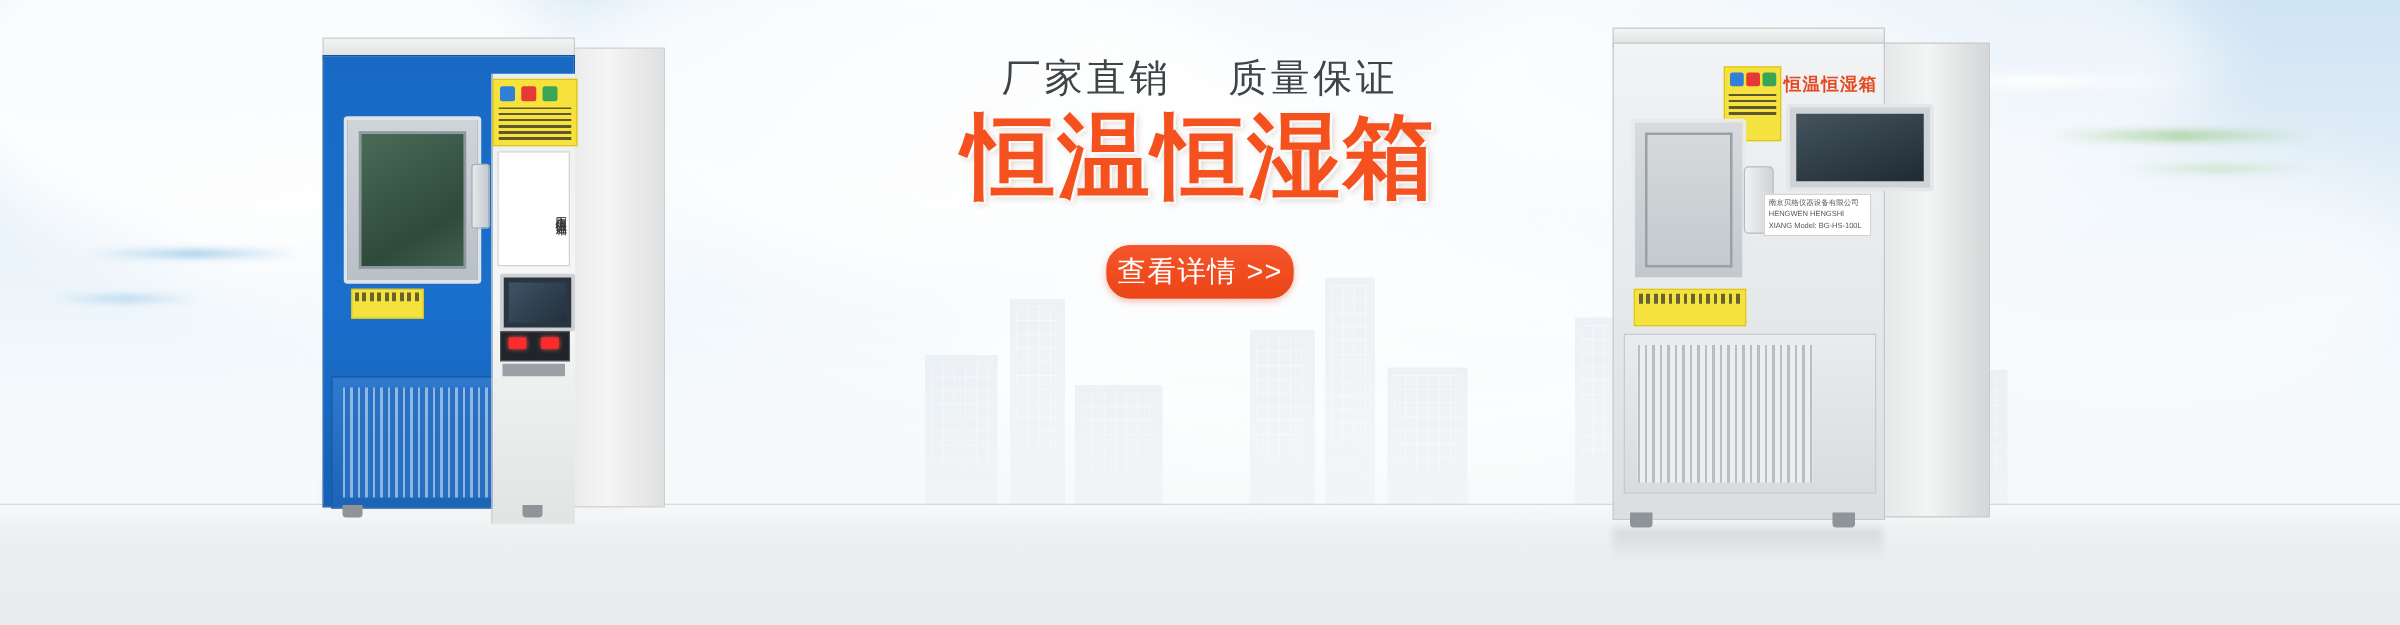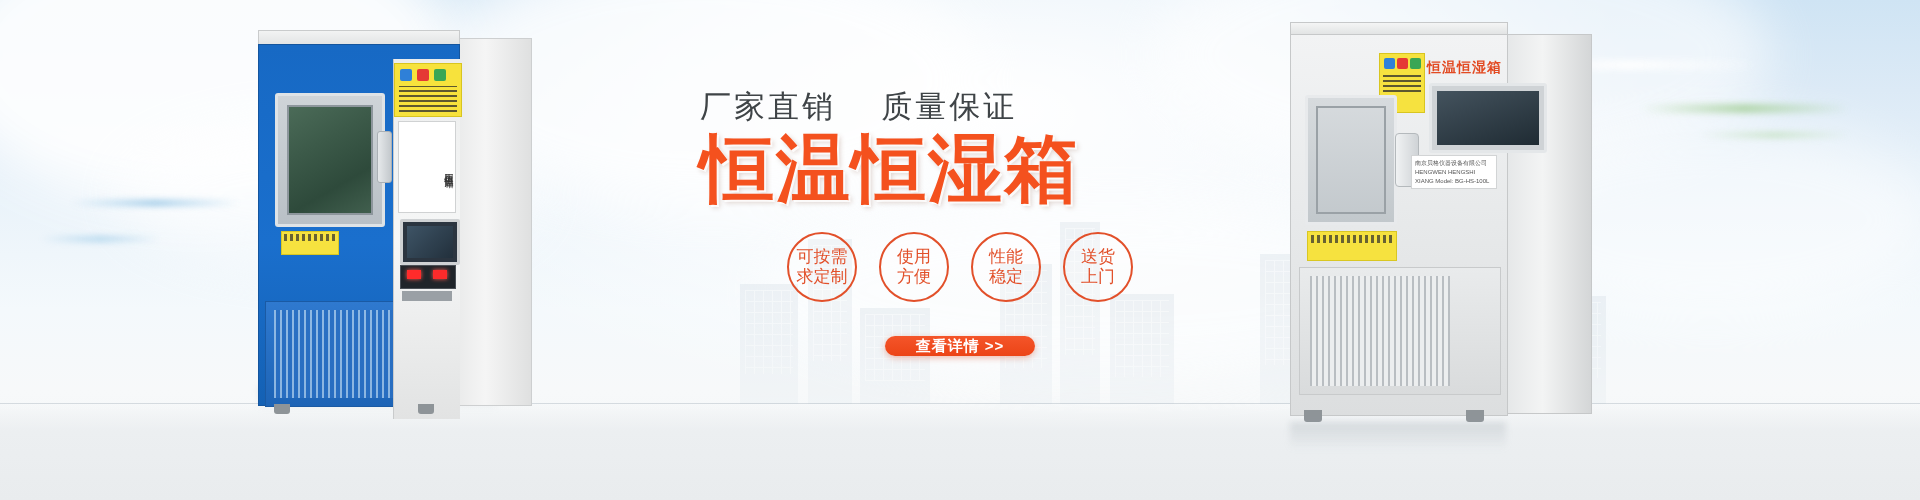--- a/index.html
+++ b/index.html
@@ -34,21 +34,21 @@
   .bld{position:absolute;bottom:0;background:linear-gradient(180deg,#cfd9e2 0%, #e6ecf1 100%);}
   .bld::after{content:"";position:absolute;inset:6px 5px auto 5px;height:70%;
     background-image:linear-gradient(#ffffff 1px,transparent 1px),linear-gradient(90deg,#ffffff 1px,transparent 1px);
     background-size:9px 11px;opacity:.55;}
 
   
   .ground{position:absolute;left:0;right:0;bottom:0;height:96px;background:linear-gradient(180deg,rgba(226,231,234,0) 0%, #eceff1 28%, #e9ecee 100%);}
   .groundline{position:absolute;left:0;right:0;bottom:96px;height:1px;background:rgba(170,182,190,.45);}
 
   
-  .copy{position:absolute;left:700px;top:46px;width:520px;text-align:left;margin-top:44px;}
+  .copy{position:absolute;left:700px;top:46px;width:520px;text-align:center;}
   .kicker{
     font-size:31px;letter-spacing:3px;color:#3f4447;font-weight:400;
     white-space:nowrap;line-height:1.1;
   }
   .kicker .gap{display:inline-block;width:22px;}
   .headline{
     margin-top:8px;font-size:74px;line-height:1;font-weight:bold;color:#f4511e;
     letter-spacing:2px;white-space:nowrap;
     text-shadow:2px 2px 0 rgba(255,255,255,.85), 3px 3px 5px rgba(120,60,30,.22);
   }
@@ -59,25 +59,25 @@
     box-shadow:0 1px 3px rgba(30,90,140,.25);
   }
   .badges{margin-top:26px;display:flex;justify-content:center;gap:22px;}
   .badge{
     width:66px;height:66px;border-radius:50%;border:2px solid #e2502a;
     display:flex;flex-direction:column;align-items:center;justify-content:center;
     color:#e2502a;font-size:17px;line-height:1.18;letter-spacing:0px;
     background:rgba(255,255,255,.25);
   }
   .cta{
-    margin:34px auto 0;width:150px;height:20px;border-radius:19px;
+    margin:34px auto 0;width:150px;height:43px;border-radius:19px;
     background:linear-gradient(180deg,#f4552a 0%, #ec4416 100%);
-    color:#ffffff;font-size:15px;letter-spacing:1px;
+    color:#ffffff;font-size:23px;letter-spacing:1px;
     display:flex;align-items:center;justify-content:center;
-    box-shadow:0 2px 6px rgba(220,70,25,.35);cursor:pointer;font-weight:bold;
+    box-shadow:0 2px 6px rgba(220,70,25,.35);cursor:pointer;
   }
 
   
   .machineL{position:absolute;left:258px;top:30px;width:272px;height:374px;}
   .mL-right{position:absolute;left:196px;top:8px;width:76px;height:366px;
     background:linear-gradient(90deg,#e9eaea 0%, #f5f5f5 40%, #dfe0e0 100%);border:1px solid #cdcfd0;}
   .mL-top{position:absolute;left:0;top:0;width:200px;height:16px;background:linear-gradient(180deg,#f2f3f3,#dfe1e2);border:1px solid #c9cbcc;}
   .mL-body{position:absolute;left:0;top:14px;width:200px;height:360px;background:linear-gradient(180deg,#1769c4 0%, #1a6fcd 55%, #1461b4 100%);border:1px solid #14559e;}
   .mL-panel{position:absolute;left:134px;top:14px;width:66px;height:360px;background:linear-gradient(180deg,#eceded 0%,#f6f7f7 50%,#e2e3e3 100%);border-left:1px solid #c9cbcc;}
   .mL-warn{position:absolute;left:0;top:4px;width:66px;height:52px;background:#f7e23c;border:1px solid #d8c520;}
@@ -241,35 +241,17 @@
   </div>
 
   <div class="copy">
     <div class="kicker">
       <span>厂家直销</span>
       <span class="gap"></span>
       <span>质量保证</span>
     </div>
     <div class="headline">恒温恒湿箱</div>
 
-    <div class="badges">
-      <div class="badge">
-        <span>可按需</span>
-        <span>求定制</span>
-      </div>
-      <div class="badge">
-        <span>使用</span>
-        <span>方便</span>
-      </div>
-      <div class="badge">
-        <span>性能</span>
-        <span>稳定</span>
-      </div>
-      <div class="badge">
-        <span>送货</span>
-        <span>上门</span>
-      </div>
-    </div>
 
     <div class="cta">查看详情 &gt;&gt;</div>
   </div>
 
 </div>
 
 </body></html>

